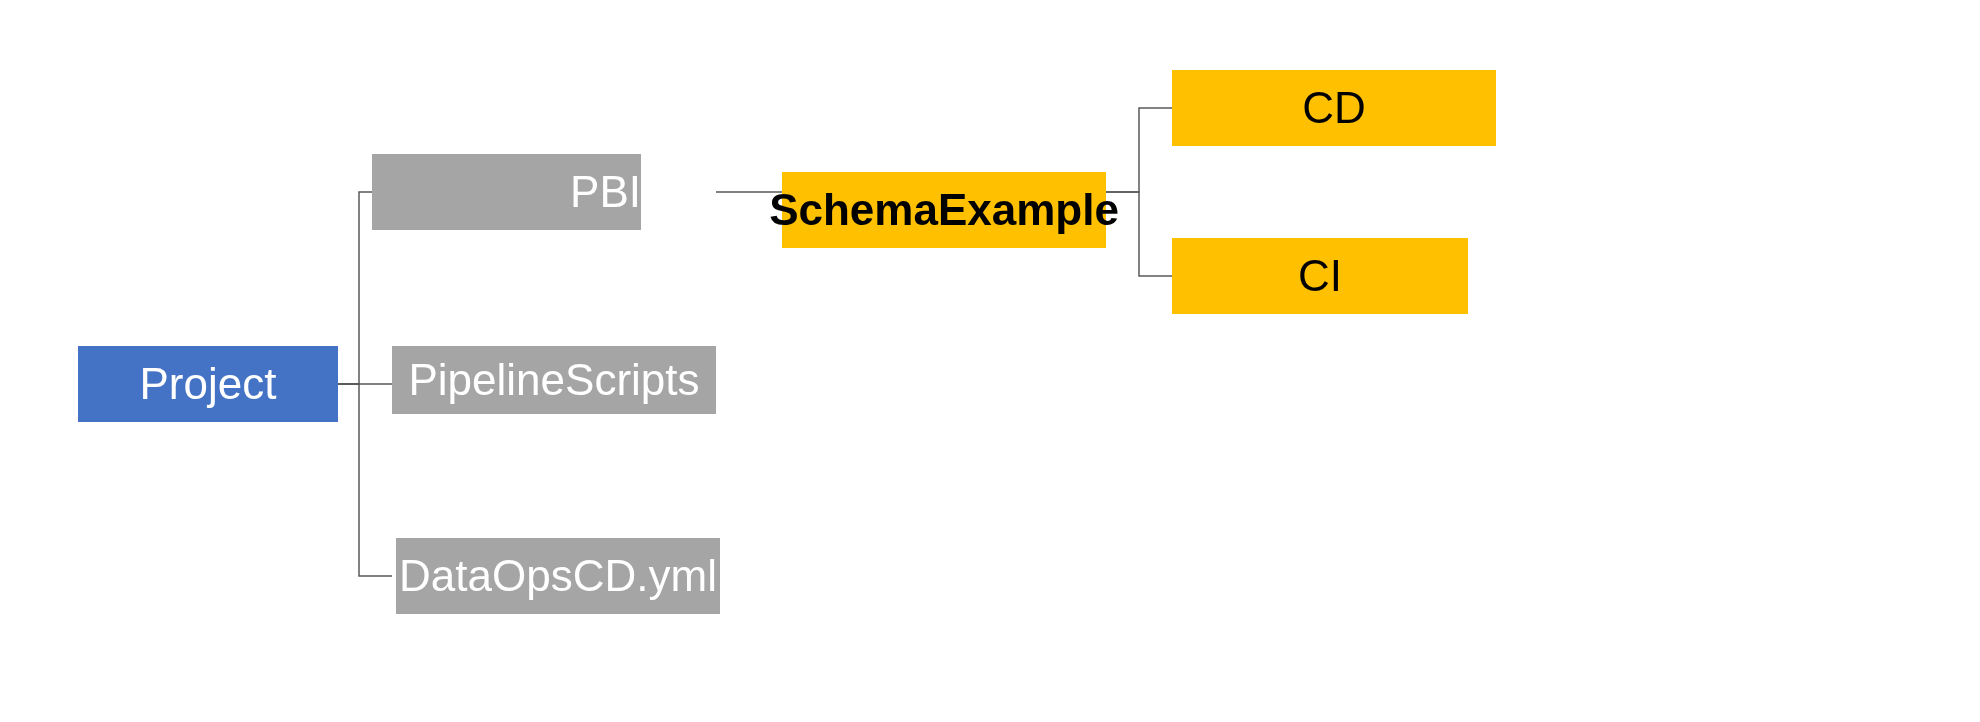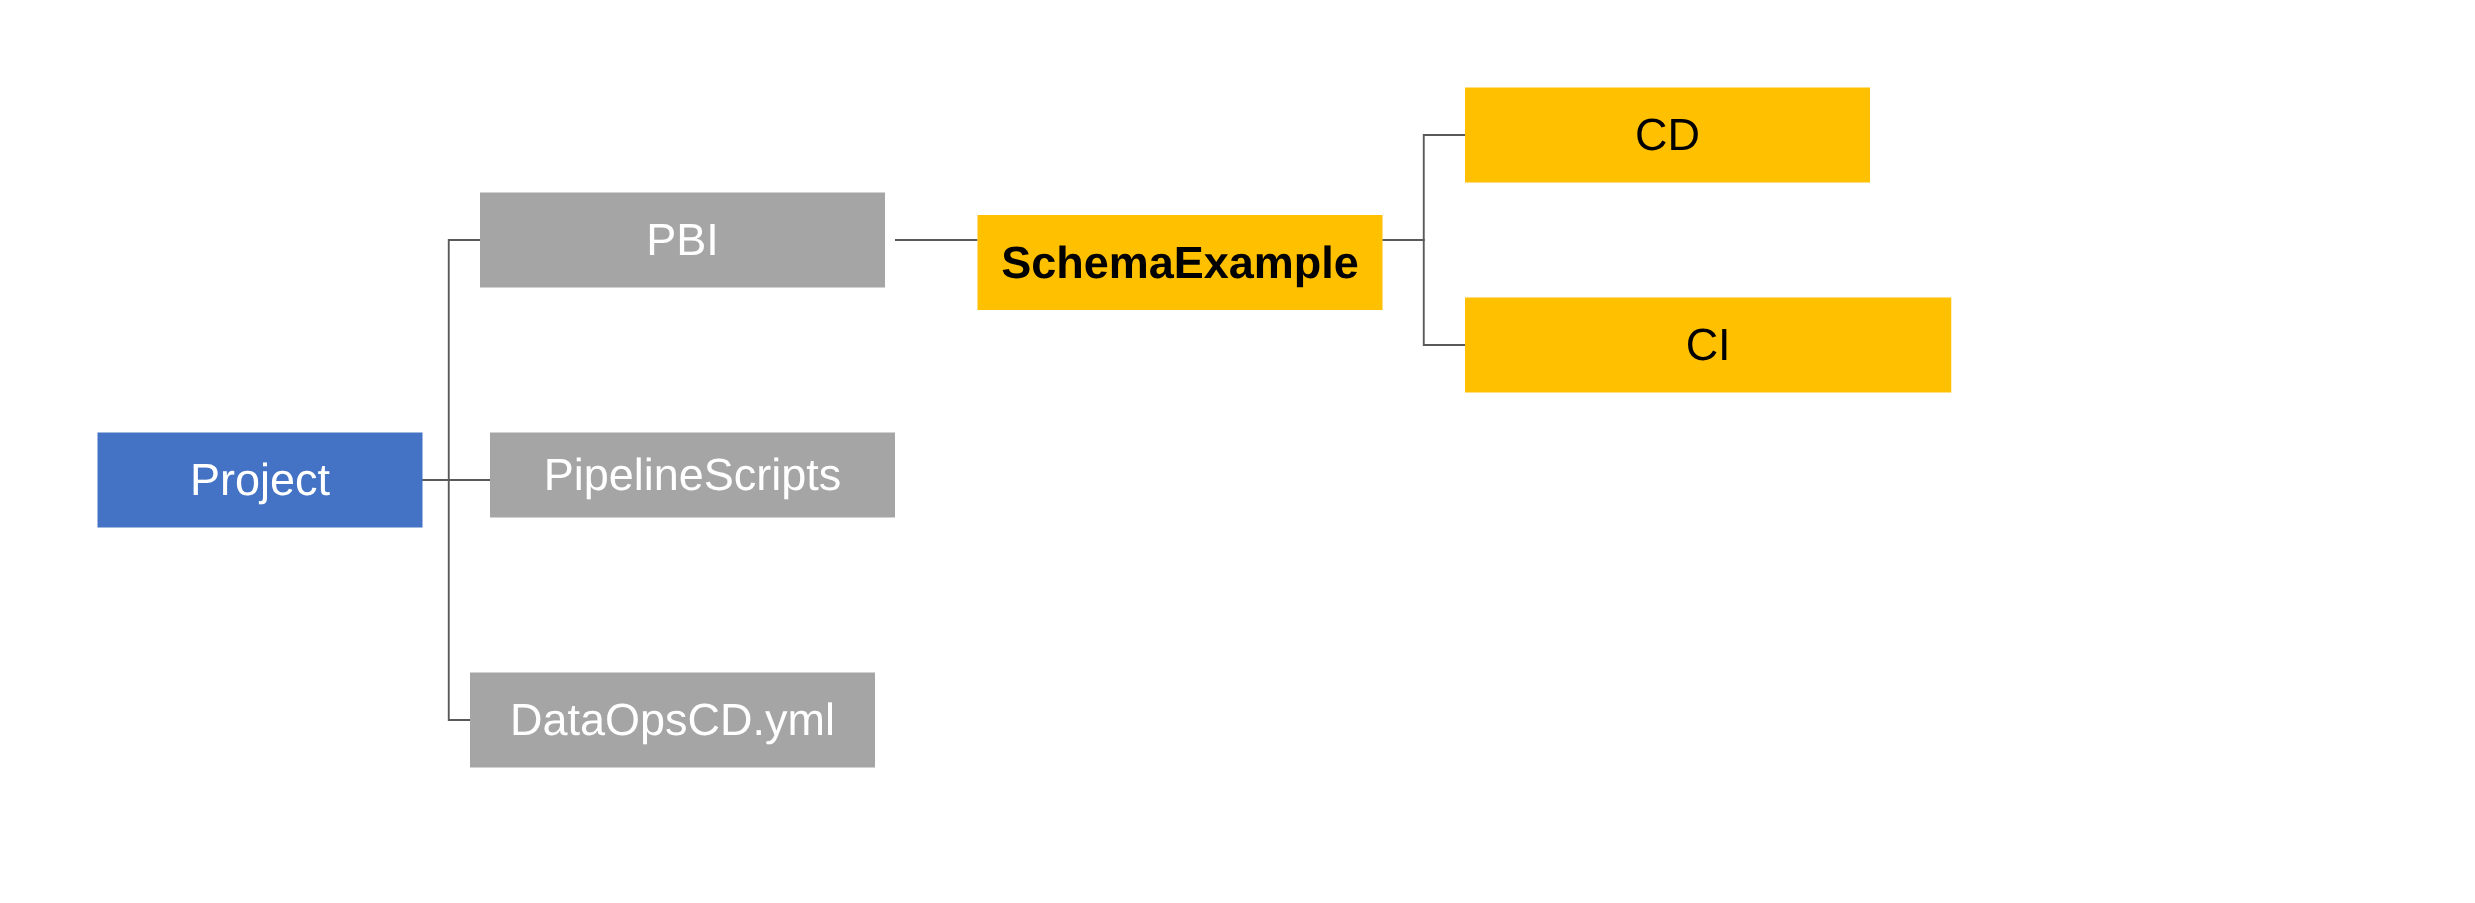--- a/index.html
+++ b/index.html
@@ -10,21 +10,21 @@
     background: #ffffff;
     font-family: "Segoe UI", "Helvetica Neue", Arial, sans-serif;
     position: relative;
     overflow: hidden;
   }
   .node {
     position: absolute;
     display: flex;
     align-items: center;
     justify-content: center;
-    font-size: 36px;
+    font-size: 44px;
     box-sizing: border-box;
   }
   .node.blue   { background: #4472C4; color: #ffffff; }
   .node.gray   { background: #A5A5A5; color: #ffffff; }
   .node.orange { background: #FFC000; color: #000000; }
   svg.connectors {
     position: absolute;
     left: 0; top: 0;
     width: 1980px;
     height: 722px;
@@ -51,35 +51,35 @@
 
   <path d="M1106 192 H1139 V108 H1172"></path>
 
   <path d="M1106 192 H1139 V276 H1172"></path>
 </svg>
 
 <div class="node blue" style="left:78px; top:346px; width:260px; height:76px;">
   <span>Project</span>
 </div>
 
-<div class="node gray" style="left:384px; top:154px; width:324px; height:76px;">
+<div class="node gray" style="left:372px; top:154px; width:269px; height:76px;justify-content:flex-end;">
   <span>PBI</span>
 </div>
 
 <div class="node gray" style="left:392px; top:346px; width:324px; height:68px;">
   <span>PipelineScripts</span>
 </div>
 
-<div class="node gray" style="left:376px; top:538px; width:324px; height:76px;">
+<div class="node gray" style="left:396px; top:538px; width:324px; height:76px;">
   <span>DataOpsCD.yml</span>
 </div>
 
 <div class="node orange" style="left:782px; top:172px; width:324px; height:76px;font-weight:bold;">
   <span>SchemaExample</span>
 </div>
 
 <div class="node orange" style="left:1172px; top:70px; width:324px; height:76px;">
   <span>CD</span>
 </div>
 
-<div class="node orange" style="left:1172px; top:238px; width:389px; height:76px;">
+<div class="node orange" style="left:1172px; top:238px; width:296px; height:76px;">
   <span>CI</span>
 </div>
 
 </body></html>

